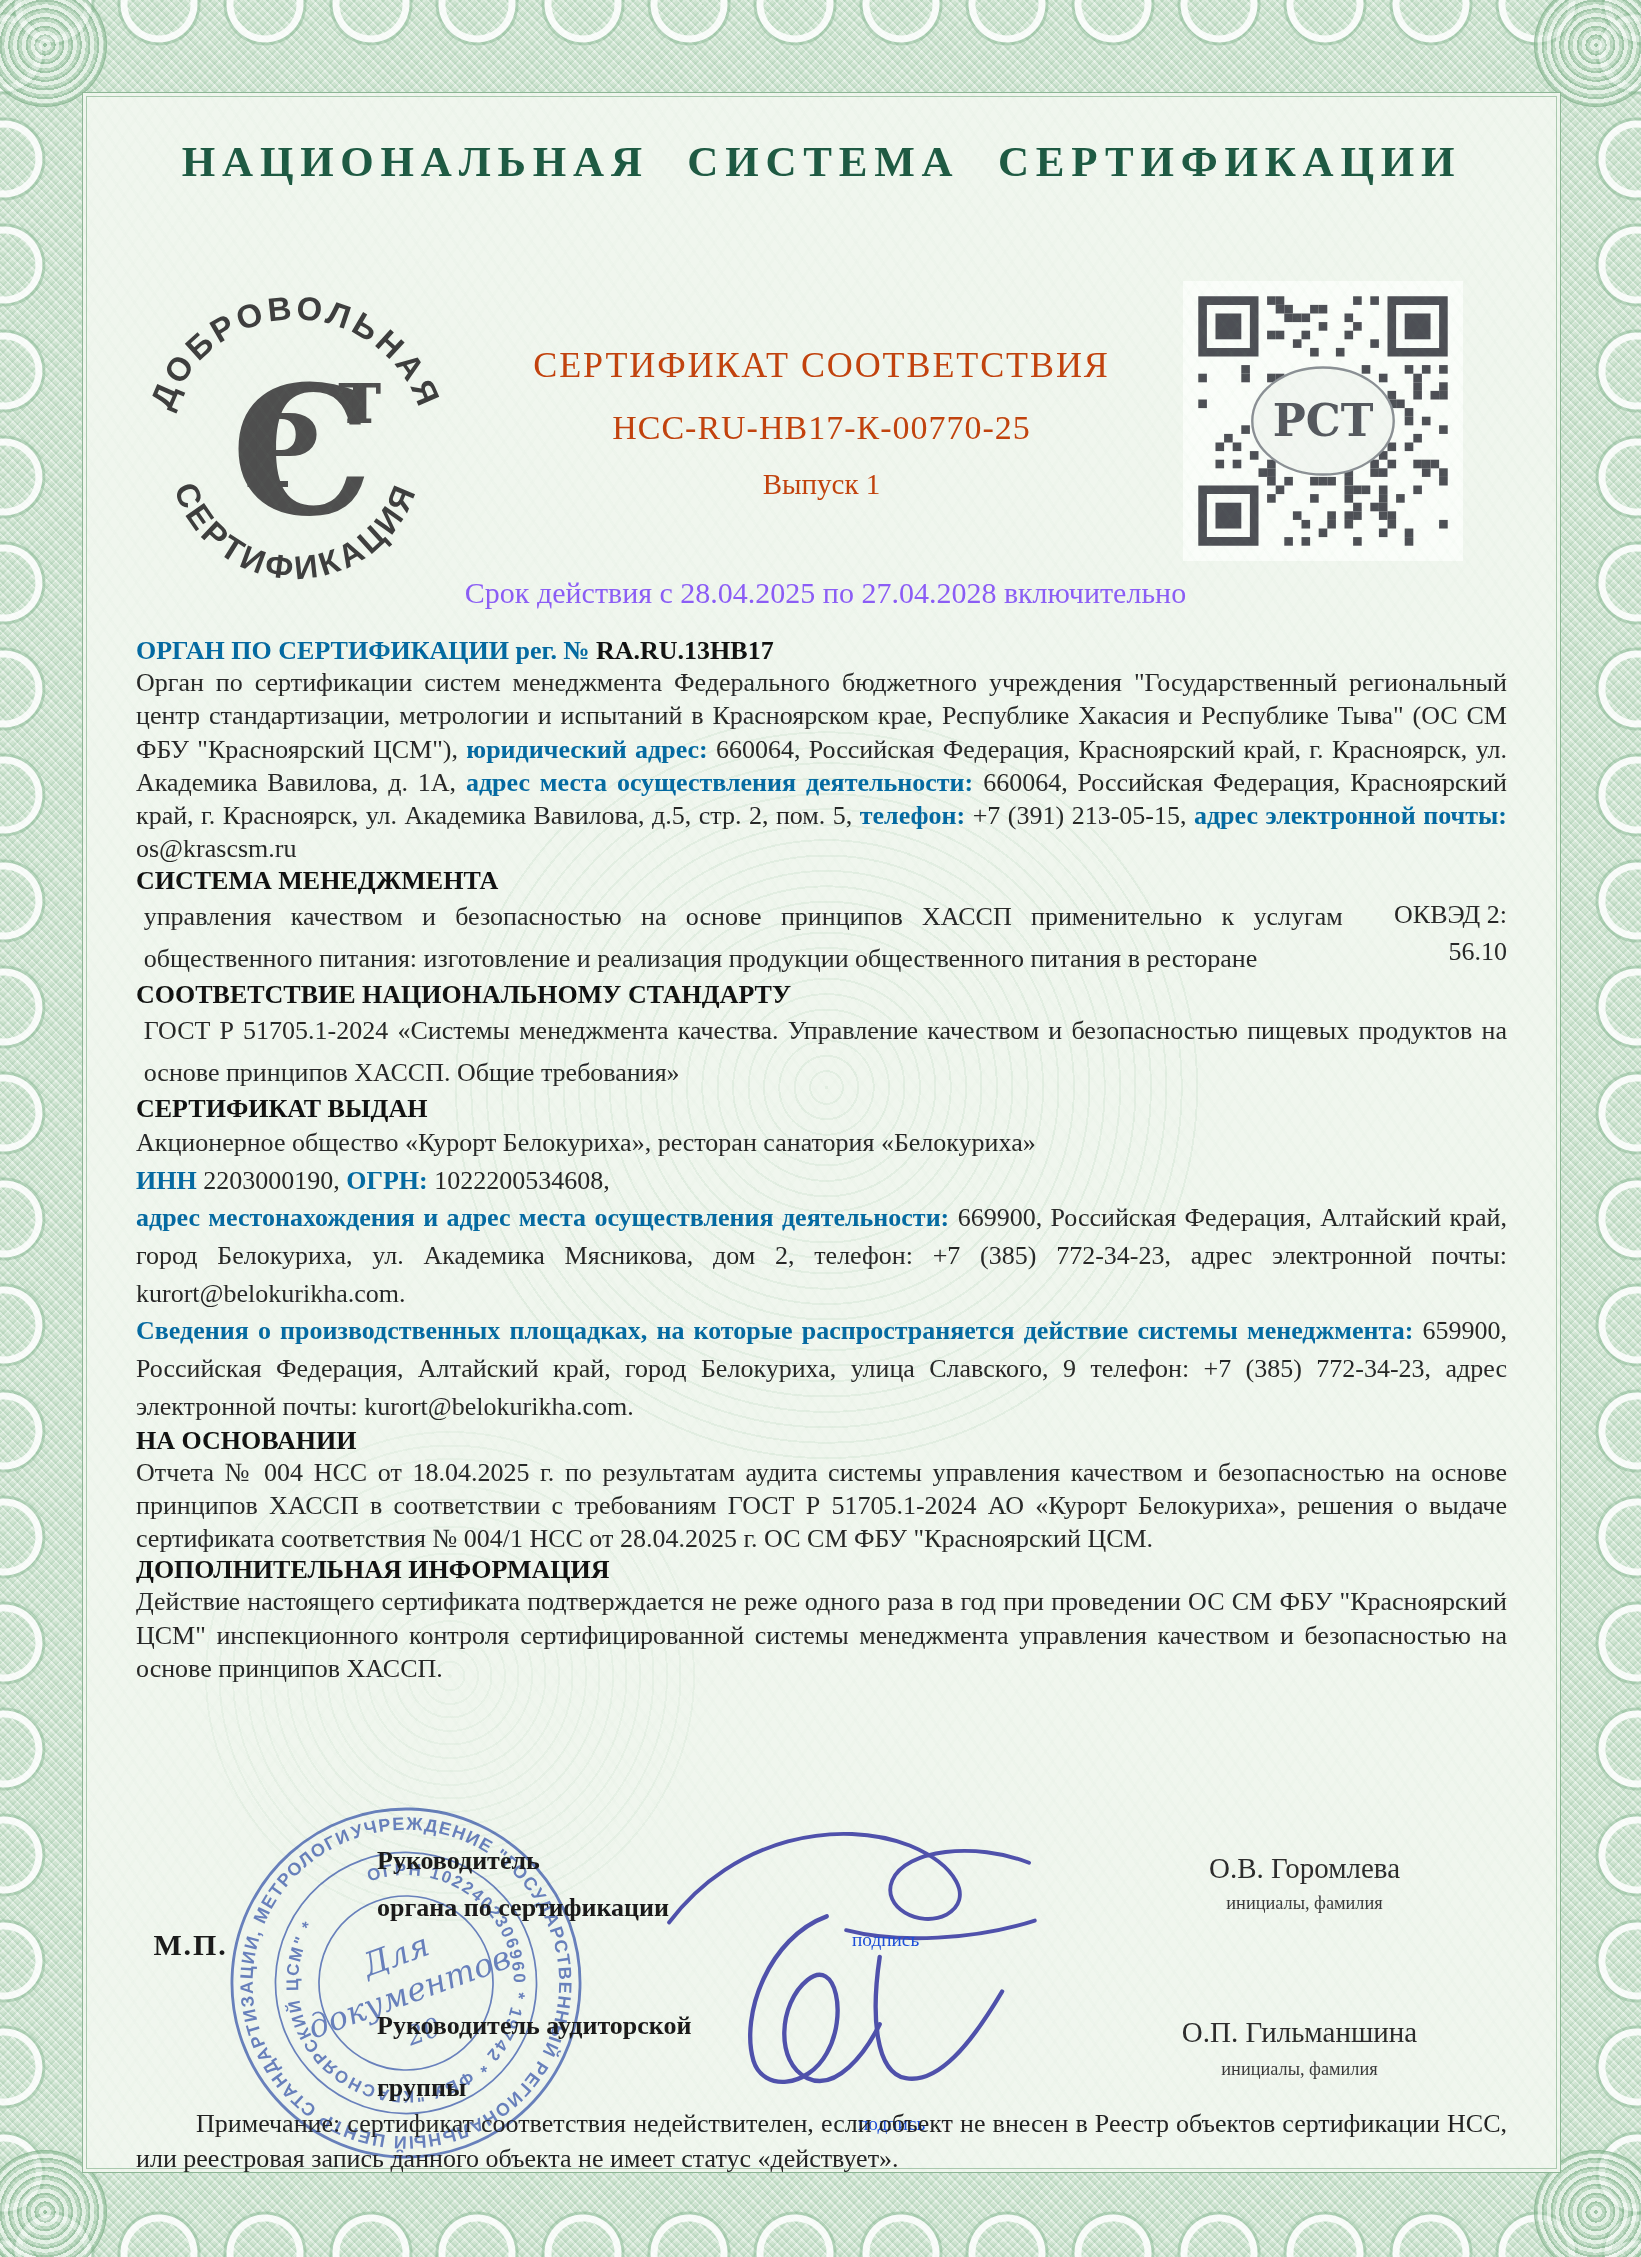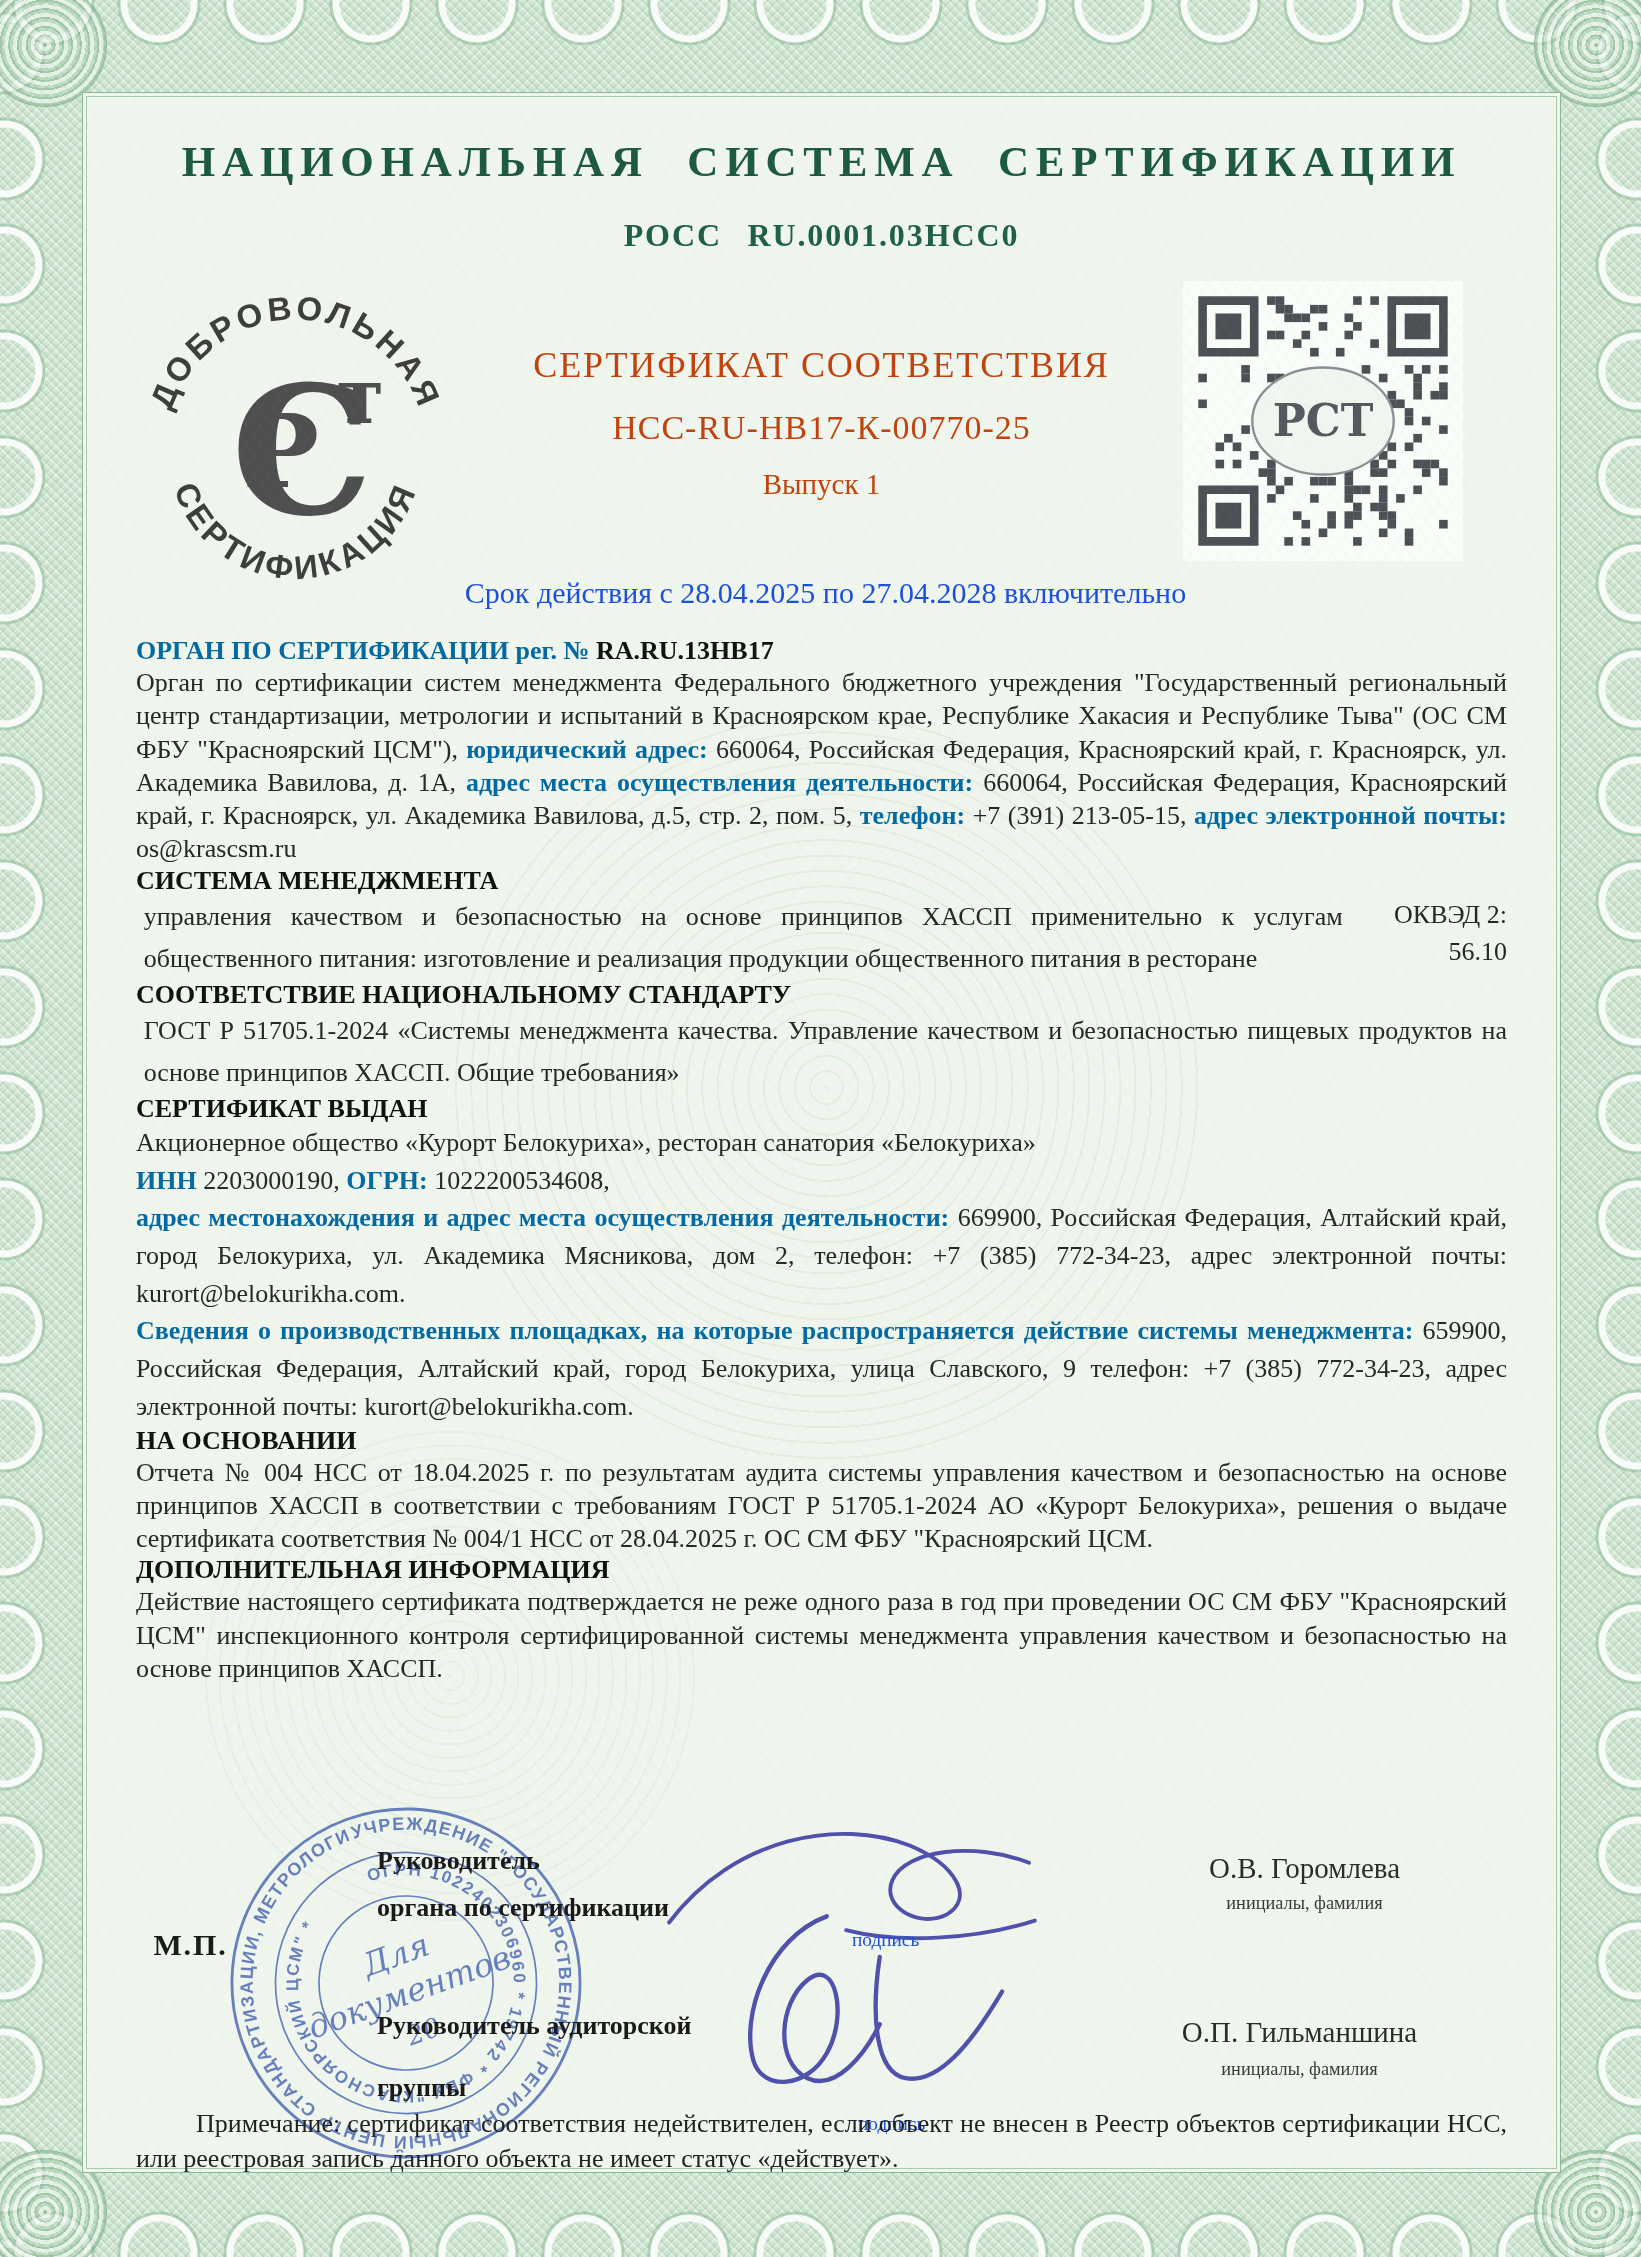--- a/index.html
+++ b/index.html
@@ -51,21 +51,21 @@
   .ross{position:absolute;top:124px;left:0;right:0;text-align:center;
     font-size:32px;font-weight:bold;color:#1f5f45;letter-spacing:1.9px;word-spacing:15.4px;}
 
   .logo{position:absolute;left:53px;top:183px;width:319px;height:319px;}
   .cert-block{position:absolute;left:0;right:0;top:251px;text-align:center;color:#c2410c;}
   .cert-block .ct{font-size:36px;letter-spacing:1.9px;}
   .cert-block .cn{font-size:34px;margin-top:23px;letter-spacing:1px;}
   .cert-block .ci{font-size:29px;margin-top:21px;}
   .qr{position:absolute;right:97px;top:188px;width:280px;height:280px;}
 
-  .validity{position:absolute;top:483px;left:0;right:0;text-align:center;font-size:30px;color:#1d4ed8;margin-left:8px;}
+  .validity{position:absolute;top:483px;left:0;right:0;text-align:center;font-size:30px;color:#8b5cf6;margin-left:8px;}
 
   
   .content{position:absolute;top:543px;left:53px;right:53px;color:#262626;font-size:26px;}
   .content p{margin:0;text-align:justify;}
   .hdr{font-weight:bold;color:#101010;font-size:26px;margin:1.9px 0 1px 0;text-align:left;}
   .tight{line-height:1.28;}
   .mid{line-height:1.45;}
   .spacious{line-height:1.62;padding-left:7.7px;}
   .okved{float:right;width:145px;text-align:right;line-height:1.45;color:#262626;margin-left:19.3px;}
   b{font-weight:bold;color:#0369a1;}
@@ -90,21 +90,20 @@
   <div class="rosette tr"></div>
   <div class="rosette bl"></div>
   <div class="rosette br"></div>
 </div>
 
 <div class="inner">
   <div class="watermark"></div>
   <div class="watermark2"></div>
 
   <div class="doc-title">НАЦИОНАЛЬНАЯ  СИСТЕМА  СЕРТИФИКАЦИИ</div>
-  <div class="ross">РОСС  RU.0001.03НСС0</div>
 
   <div class="logo">
     <svg width="319" height="319" viewBox="0 0 330 330">
       <defs>
         <path id="arcTop" d="M 30 180 A 135 135 0 0 1 300 180" fill="none"></path>
         <path id="arcBot" d="M 43 230 A 131 131 0 0 0 287 230" fill="none"></path>
       </defs>
       <g font-family="'Liberation Sans',sans-serif" font-weight="bold" font-size="34" fill="#3d3d3d" letter-spacing="4">
         <text><textPath href="#arcTop" startOffset="50%" text-anchor="middle">ДОБРОВОЛЬНАЯ</textPath></text>
         <text><textPath href="#arcBot" startOffset="50%" text-anchor="middle">СЕРТИФИКАЦИЯ</textPath></text>

